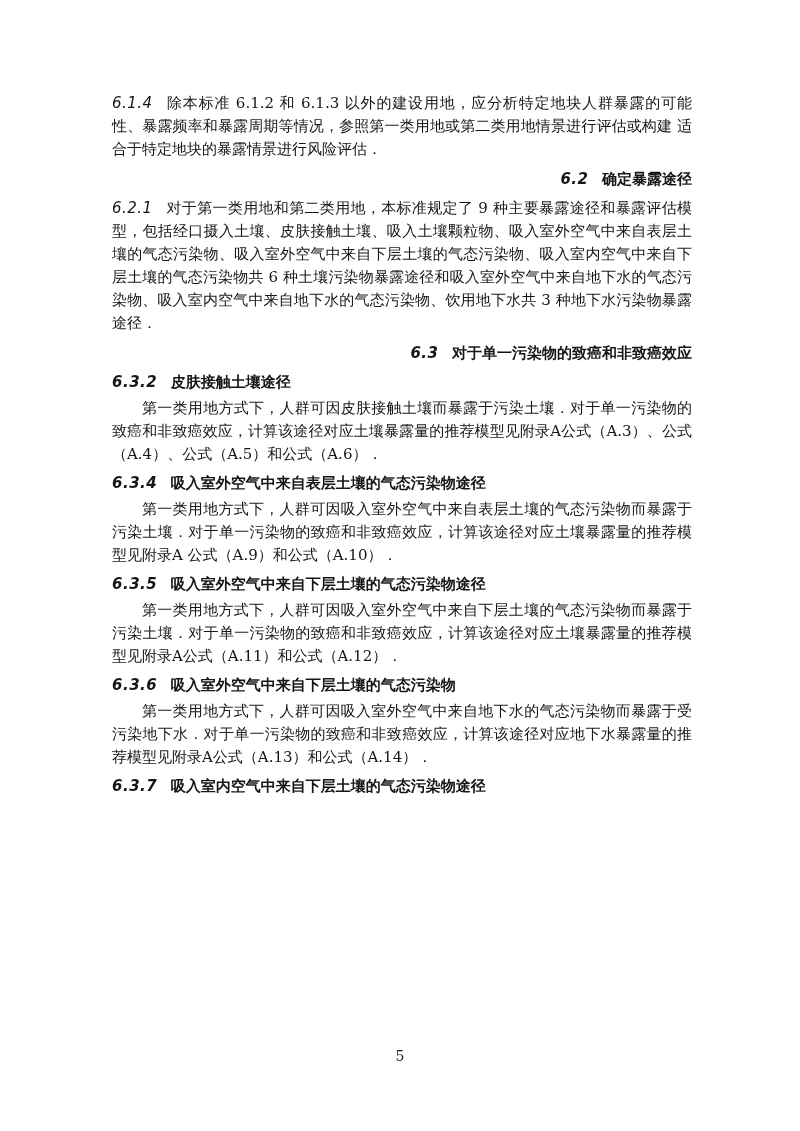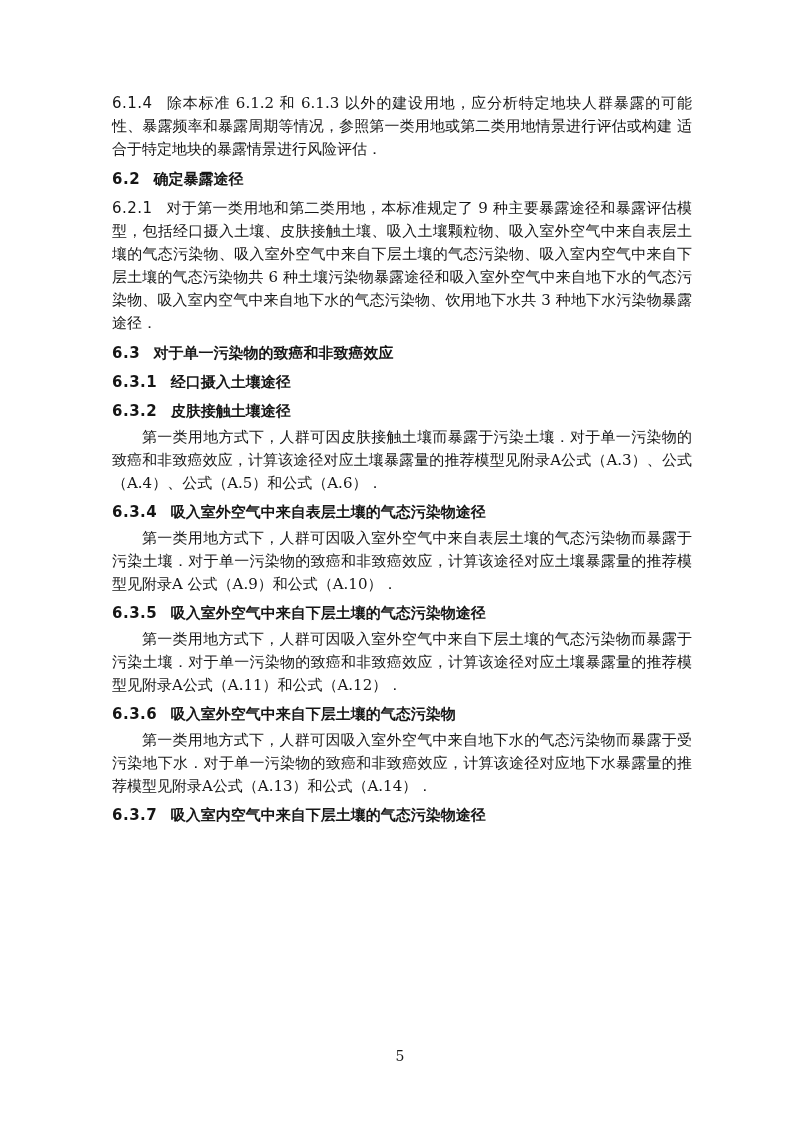--- a/index.html
+++ b/index.html
@@ -23,27 +23,28 @@
     font-family: "DejaVu Serif", "Liberation Serif", serif;
     font-size: 15px;
     line-height: 23px;
     text-align: justify;
   }
   .block { margin: 0 0 4px 0; }
   .block .num {
     font-family: "DejaVu Sans", "Liberation Sans", sans-serif;
     margin-right: 0.9em;
     letter-spacing: 0.5px;
+    font-style: italic;
   }
   .clause { font-weight: 500; }
   .heading {
     font-family: "DejaVu Sans", "Liberation Sans", sans-serif;
     font-weight: bold;
     margin: 7px 0 6px 0;
-    text-align: left;
+    text-align: right;
   }
   .subheading {
     font-family: "DejaVu Sans", "Liberation Sans", sans-serif;
     font-weight: 600;
     margin: 6px 0 3px 0;
     text-align: left;
   }
   .body-para {
     text-indent: 2em;
     margin: 0 0 3px 0;
@@ -61,21 +62,20 @@
 </style>
 </head>
 <body>
 
 <div class="page">
   <div class="content" id="doc-content">
       <div class="block clause"><span class="num">6.1.4</span><span>除本标准 6.1.2 和 6.1.3 以外的建设用地，应分析特定地块人群暴露的可能性、暴露频率和暴露周期等情况，参照第一类用地或第二类用地情景进行评估或构建 适合于特定地块的暴露情景进行风险评估．</span></div>
       <div class="block heading"><span class="num">6.2</span><span>确定暴露途径</span></div>
       <div class="block clause"><span class="num">6.2.1</span><span>对于第一类用地和第二类用地，本标准规定了 9 种主要暴露途径和暴露评估模型，包括经口摄入土壤、皮肤接触土壤、吸入土壤颗粒物、吸入室外空气中来自表层土壤的气态污染物、吸入室外空气中来自下层土壤的气态污染物、吸入室内空气中来自下层土壤的气态污染物共 6 种土壤污染物暴露途径和吸入室外空气中来自地下水的气态污染物、吸入室内空气中来自地下水的气态污染物、饮用地下水共 3 种地下水污染物暴露途径．</span></div>
       <div class="block heading"><span class="num">6.3</span><span>对于单一污染物的致癌和非致癌效应</span></div>
-      <div class="block subheading"><span class="num">6.3.1</span><span>经口摄入土壤途径</span></div>
       <div class="block subheading"><span class="num">6.3.2</span><span>皮肤接触土壤途径</span></div>
       <div class="block body-para"><span>第一类用地方式下，人群可因皮肤接触土壤而暴露于污染土壤．对于单一污染物的致癌和非致癌效应，计算该途径对应土壤暴露量的推荐模型见附录A公式（A.3）、公式（A.4）、公式（A.5）和公式（A.6）．</span></div>
       <div class="block subheading"><span class="num">6.3.4</span><span>吸入室外空气中来自表层土壤的气态污染物途径</span></div>
       <div class="block body-para"><span>第一类用地方式下，人群可因吸入室外空气中来自表层土壤的气态污染物而暴露于污染土壤．对于单一污染物的致癌和非致癌效应，计算该途径对应土壤暴露量的推荐模型见附录A 公式（A.9）和公式（A.10）．</span></div>
       <div class="block subheading"><span class="num">6.3.5</span><span>吸入室外空气中来自下层土壤的气态污染物途径</span></div>
       <div class="block body-para"><span>第一类用地方式下，人群可因吸入室外空气中来自下层土壤的气态污染物而暴露于污染土壤．对于单一污染物的致癌和非致癌效应，计算该途径对应土壤暴露量的推荐模型见附录A公式（A.11）和公式（A.12）．</span></div>
       <div class="block subheading"><span class="num">6.3.6</span><span>吸入室外空气中来自下层土壤的气态污染物</span></div>
       <div class="block body-para"><span>第一类用地方式下，人群可因吸入室外空气中来自地下水的气态污染物而暴露于受污染地下水．对于单一污染物的致癌和非致癌效应，计算该途径对应地下水暴露量的推荐模型见附录A公式（A.13）和公式（A.14）．</span></div>
       <div class="block subheading"><span class="num">6.3.7</span><span>吸入室内空气中来自下层土壤的气态污染物途径</span></div>
     </div>

